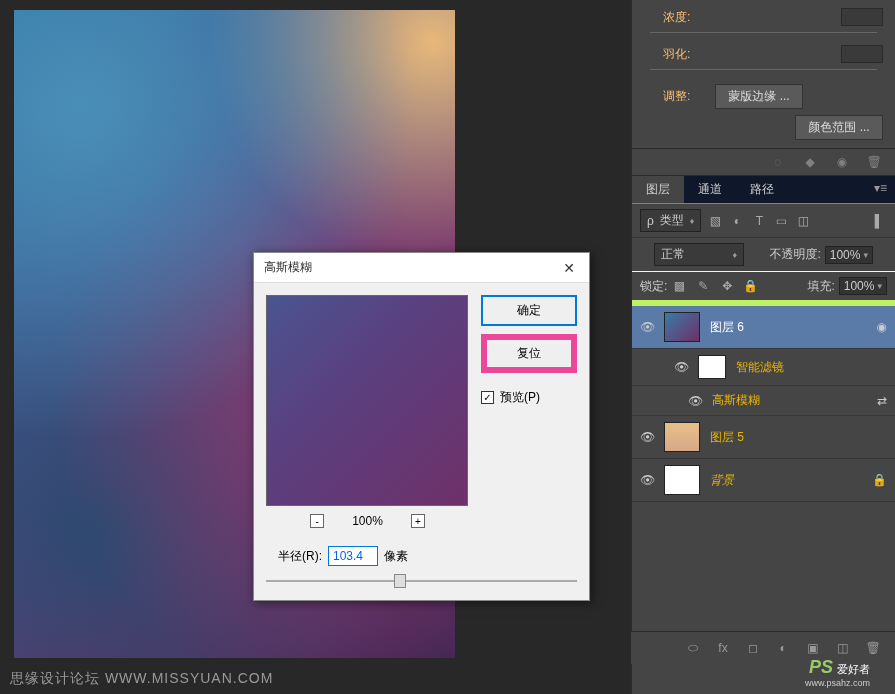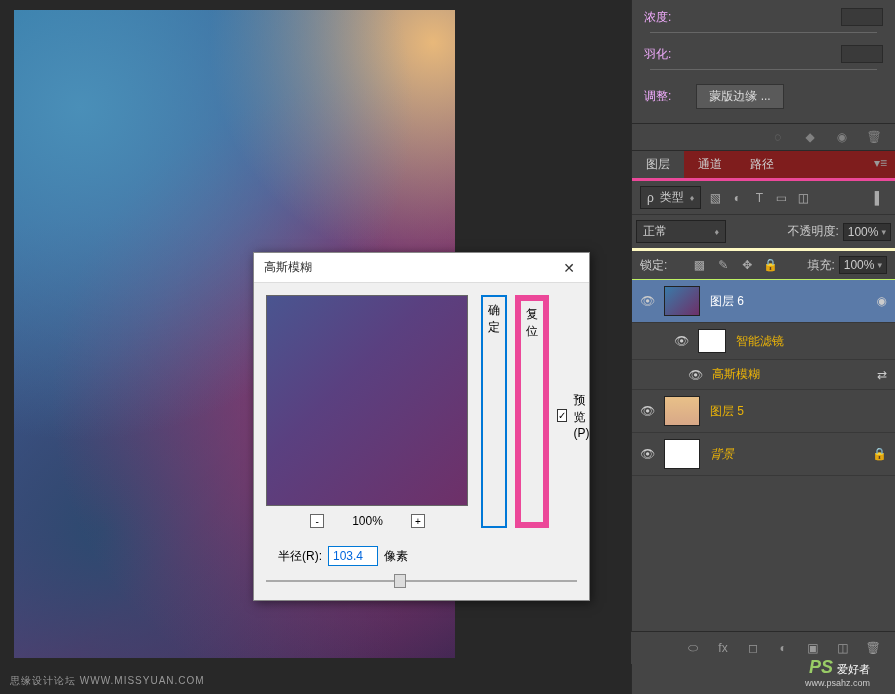--- a/index.html
+++ b/index.html
@@ -6,49 +6,49 @@
 body { background: #535353; width: 895px; height: 694px; overflow: hidden; position: relative; }
 
 .canvas-area { position: absolute; left: 0; top: 0; width: 631px; height: 694px; background: #282828; }
 .canvas { position: absolute; left: 14px; top: 10px; width: 441px; height: 648px;
   background: radial-gradient(circle at 15% 15%, #4a8fb8 0%, transparent 50%),
               radial-gradient(circle at 95% 5%, #e8b87a 0%, transparent 30%),
               radial-gradient(circle at 80% 60%, #8a3a6e 0%, transparent 60%),
               radial-gradient(circle at 20% 80%, #2c4a70 0%, transparent 50%),
               linear-gradient(135deg, #2870a0 0%, #4a5590 40%, #6e3068 65%, #3a2550 100%);
 }
-.watermark-left { position:absolute; left:10px; bottom:6px; color:#999; font-size:10px; letter-spacing:1px;}
+.watermark-left { position:absolute; left:10px; bottom:6px; color:#999; font-size:14px; letter-spacing:1px;}
 .watermark-right { position:absolute; right:25px; bottom:6px; color:#9c6; font-size:18px; font-style:italic; font-weight:bold;}
 .watermark-right span { color:#fff; font-size:11px; font-style:normal; font-weight:normal; margin-left:4px;}
 
 
 .right-panel { position:absolute; right:0; top:0; width:264px; height:694px; background:#454545; border-left:1px solid #2a2a2a;}
 .prop-group { padding:8px 12px; }
 .prop-row { display:flex; align-items:center; margin-bottom:6px; gap:10px;}
-.prop-label { color:#f0abfc; width:42px; }
+.prop-label { color:#fdba74; width:42px;margin-left:19px; }
 .prop-value-box { width:42px; height:18px; background:#3a3a3a; border:1px solid #2a2a2a; margin-left:auto;}
 .prop-slider { flex:1; height:1px; background:#666; position:relative; margin:0 6px;}
 .pbtn { background:#5a5a5a; border:1px solid #333; color:#ddd; padding:3px 10px; cursor:pointer; min-width:88px; text-align:center;}
 .btn-row { display:flex; justify-content:flex-end; margin-top:6px;}
 .icon-strip { display:flex; justify-content:flex-end; gap:18px; padding:6px 14px; border-top:1px solid #2a2a2a; border-bottom:1px solid #2a2a2a;}
 .strip-icon { width:14px; height:14px; opacity:0.6; display:flex; align-items:center; justify-content:center; color:#aaa;}
 
-.tabs { display:flex; background:#7f1d1d; border-bottom:3px solid #ec4899;}
+.tabs { display:flex; background:#0f172a; border-bottom:1px solid #ec4899;}
 .tab { padding:5px 14px; color:#ccc; cursor:pointer;}
 .tab.active { background:#454545;}
 .trail { margin-left:auto; padding:5px 8px; color:#999;}
 
 .layer-toolbar { display:flex; align-items:center; padding:5px 8px; gap:6px; border-bottom:1px solid #333;}
 .sel { background:#3a3a3a; border:1px solid #222; color:#ccc; padding:2px 6px; display:inline-flex; align-items:center; gap:6px;}
 .chev { font-size:9px; color:#999;}
 .ticon { width:16px; height:16px; display:inline-flex; align-items:center; justify-content:center; color:#aaa; cursor:pointer;}
-.layer-toolbar2 { display:flex; align-items:center; padding:5px 4px; gap:6px; border-bottom:3px solid #fef9c3; justify-content:space-between;}
+.layer-toolbar2 { display:flex; align-items:center; padding:5px 22px; gap:6px; border-bottom:1px solid #fef9c3; justify-content:space-between;}
 .opacity-group { display:flex; align-items:center; gap:4px; color:#ccc;}
 .pct-box { background:#333; border:1px solid #222; padding:1px 4px; color:#ccc; display:inline-flex; align-items:center; gap:3px;}
-.lock-row { display:flex; align-items:center; padding:5px 8px; gap:24px; border-bottom:1px solid #bef264; color:#ccc;}
+.lock-row { display:flex; align-items:center; padding:5px 8px; gap:4px; border-bottom:6px solid #bef264; color:#ccc;}
 .lock-icons { display:flex; gap:8px;}
 
 .layers { }
 .layer { display:flex; align-items:center; padding:6px 8px; gap:10px; border-bottom:1px solid #383838;}
 .layer.active { background:#5a7aa8;}
 .layer.active .lname { color:#ffffff;}
 .eye { width:14px; text-align:center; color:#ccc; cursor:pointer;}
 .thumb { width:36px; height:30px; border:1px solid #222; background:#666; flex-shrink:0;}
 .thumb.grad { background: linear-gradient(135deg,#3a7aa8,#6e3068);}
 .thumb.white { background:#fff;}
@@ -71,21 +71,21 @@
 .dlg-body { display:flex; padding:12px; gap:12px;}
 .dlg-left { flex:1;}
 .preview { width:202px; height:211px; border:1px solid #666; background: linear-gradient(135deg, #4a5590 0%, #5a4080 40%, #6e3068 100%); margin-bottom:8px;}
 .zoom-row { display:flex; align-items:center; justify-content:center; gap:28px;}
 .zoombtn { width:14px; height:14px; border:1px solid #666; display:inline-flex; align-items:center; justify-content:center; font-size:10px; cursor:pointer; background:#fff;}
 .radius-row { display:flex; align-items:center; gap:6px; padding:6px 24px 4px;}
 .radius-input { width:50px; border:1px solid #0078d7; background:#fff; color:#0066dd; text-align:left; padding:2px 4px;}
 .rslider { margin:4px 12px 12px; height:14px; position:relative;}
 .rslider-track { position:absolute; top:6px; left:0; right:0; height:2px; background:#aaa;}
 .rslider-thumb { position:absolute; top:0; left:128px; width:12px; height:14px; background:#ddd; border:1px solid #888;}
-.dlg-right { width:96px; display:flex; gap:8px;}
+.dlg-right { width:96px; display:flex; flex-direction:column; gap:8px;}
 .dlg-btn { border:6px solid #ec4899; padding:5px; text-align:center; cursor:pointer; background:#efefef;}
 .dlg-btn.primary { border:2px solid #0078d7;}
 .chk-row { display:flex; align-items:center; gap:6px; margin-top:8px;}
 .chk { width:13px; height:13px; border:1px solid #333; display:inline-flex; align-items:center; justify-content:center; font-size:10px; background:#fff;}
 </style>
 </head>
 <body>
 
 <div class="canvas-area">
   <div class="canvas"></div>
@@ -101,20 +101,23 @@
     <div style="height:12px"></div>
     <div class="prop-row">
       <span class="prop-label">羽化:</span>
       <span class="prop-value-box"></span>
     </div>
     <div class="prop-slider"></div>
     <div style="height:14px"></div>
     <div class="prop-row">
       <span class="prop-label">调整:</span>
       <span class="pbtn">蒙版边缘 ...</span>
+    </div>
+    <div class="btn-row">
+      <span class="pbtn">颜色范围 ...</span>
     </div>
   </div>
 
   <div class="icon-strip">
     <span class="strip-icon">◌</span>
     <span class="strip-icon">◆</span>
     <span class="strip-icon">◉</span>
     <span class="strip-icon">🗑</span>
   </div>
 

